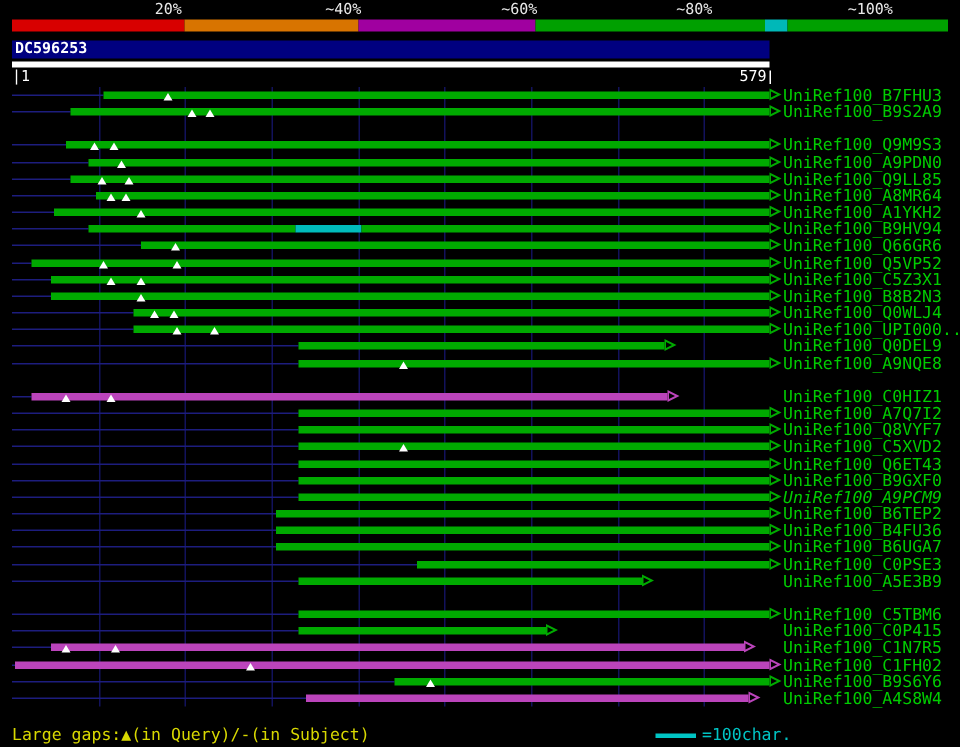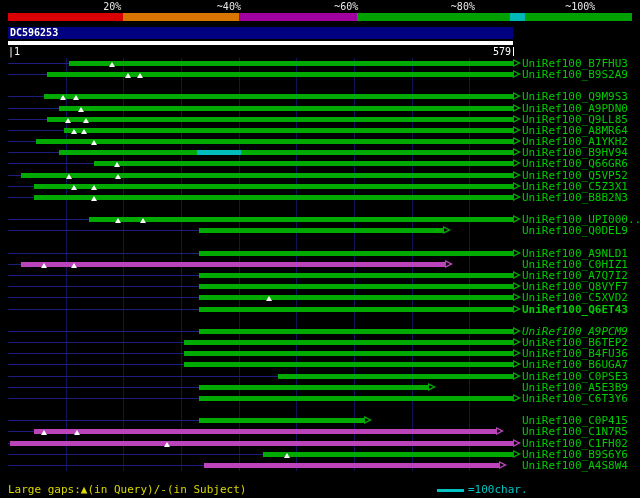--- a/index.html
+++ b/index.html
@@ -169,42 +169,52 @@
         <span class="hitlabel">UniRef100_C5Z3X1</span>
       </div>
       <div class="row" style="top: 133.95px;">
         <div class="lead" style="left: 8px; width: 26.2px; background: rgb(29, 29, 126);"></div>
         <div class="bar" style="left: 34.2px; width: 478.8px; background: rgb(0, 170, 0);"></div>
         <div class="arrow-o" style="left: 513px; border-left-color: rgb(0, 170, 0);"></div>
         <div class="arrow-i" style="left: 514px;"></div>
         <div class="gap" style="left: 90.6px;"></div>
         <span class="hitlabel">UniRef100_B8B2N3</span>
       </div>
+      <div class="row" style="top: 145.11px;">
+        <div class="lead" style="left: 8px; width: 81.3px; background: rgb(29, 29, 126);"></div>
+        <div class="bar" style="left: 89.3px; width: 423.7px; background: rgb(0, 170, 0);"></div>
+        <div class="arrow-o" style="left: 513px; border-left-color: rgb(0, 170, 0);"></div>
+        <div class="arrow-i" style="left: 514px;"></div>
+        <div class="gap" style="left: 100.2px;"></div>
+        <div class="gap" style="left: 112.5px;"></div>
+        <span class="hitlabel">UniRef100_Q0WLJ4</span>
+      </div>
       <div class="row" style="top: 156.27px;">
         <div class="lead" style="left: 8px; width: 81.3px; background: rgb(29, 29, 126);"></div>
         <div class="bar" style="left: 89.3px; width: 423.7px; background: rgb(0, 170, 0);"></div>
         <div class="arrow-o" style="left: 513px; border-left-color: rgb(0, 170, 0);"></div>
         <div class="arrow-i" style="left: 514px;"></div>
         <div class="gap" style="left: 115.1px;"></div>
         <div class="gap" style="left: 139.6px;"></div>
         <span class="hitlabel">UniRef100_UPI000...</span>
       </div>
       <div class="row" style="top: 167.43px;">
         <div class="lead" style="left: 8px; width: 190.5px; background: rgb(29, 29, 126);"></div>
         <div class="bar" style="left: 198.5px; width: 244.6px; background: rgb(0, 170, 0);"></div>
         <div class="arrow-o" style="left: 443.1px; border-left-color: rgb(0, 170, 0);"></div>
         <div class="arrow-i" style="left: 444.1px;"></div>
         <span class="hitlabel">UniRef100_Q0DEL9</span>
       </div>
-      <div class="row" style="top: 189.76px;">
-        <div class="lead" style="left: 8px; width: 190.5px; background: rgb(29, 29, 126);"></div>
-        <div class="bar" style="left: 198.5px; width: 314.5px; background: rgb(0, 170, 0);"></div>
-        <div class="arrow-o" style="left: 513px; border-left-color: rgb(0, 170, 0);"></div>
-        <div class="arrow-i" style="left: 514px;"></div>
-        <span class="hitlabel">UniRef100_A9NLD1</span>
+      <div class="row" style="top: 178.59px;">
+        <div class="lead" style="left: 8px; width: 190.5px; background: rgb(29, 29, 126);"></div>
+        <div class="bar" style="left: 198.5px; width: 314.5px; background: rgb(0, 170, 0);"></div>
+        <div class="arrow-o" style="left: 513px; border-left-color: rgb(0, 170, 0);"></div>
+        <div class="arrow-i" style="left: 514px;"></div>
+        <div class="gap" style="left: 266.2px;"></div>
+        <span class="hitlabel">UniRef100_A9NQE8</span>
       </div>
       <div class="row" style="top: 200.92px;">
         <div class="lead" style="left: 8px; width: 13.1px; background: rgb(29, 29, 126);"></div>
         <div class="bar" style="left: 21.1px; width: 423.7px; background: rgb(187, 68, 187);"></div>
         <div class="arrow-o" style="left: 444.9px; border-left-color: rgb(187, 68, 187);"></div>
         <div class="arrow-i" style="left: 445.9px;"></div>
         <div class="gap" style="left: 40.8px;"></div>
         <div class="gap" style="left: 71.4px;"></div>
         <span class="hitlabel">UniRef100_C0HIZ1</span>
       </div>
@@ -223,26 +233,33 @@
         <span class="hitlabel">UniRef100_Q8VYF7</span>
       </div>
       <div class="row" style="top: 234.41px;">
         <div class="lead" style="left: 8px; width: 190.5px; background: rgb(29, 29, 126);"></div>
         <div class="bar" style="left: 198.5px; width: 314.5px; background: rgb(0, 170, 0);"></div>
         <div class="arrow-o" style="left: 513px; border-left-color: rgb(0, 170, 0);"></div>
         <div class="arrow-i" style="left: 514px;"></div>
         <div class="gap" style="left: 266.2px;"></div>
         <span class="hitlabel">UniRef100_C5XVD2</span>
       </div>
-      <div class="row" style="top: 245.57px; font-weight: bold;">
+      <div class="row" style="top: 245.57px;">
         <div class="lead" style="left: 8px; width: 190.5px; background: rgb(29, 29, 126);"></div>
         <div class="bar" style="left: 198.5px; width: 314.5px; background: rgb(0, 170, 0);"></div>
         <div class="arrow-o" style="left: 513px; border-left-color: rgb(0, 170, 0);"></div>
         <div class="arrow-i" style="left: 514px;"></div>
         <span class="hitlabel">UniRef100_Q6ET43</span>
+      </div>
+      <div class="row" style="top: 256.73px;">
+        <div class="lead" style="left: 8px; width: 190.5px; background: rgb(29, 29, 126);"></div>
+        <div class="bar" style="left: 198.5px; width: 314.5px; background: rgb(0, 170, 0);"></div>
+        <div class="arrow-o" style="left: 513px; border-left-color: rgb(0, 170, 0);"></div>
+        <div class="arrow-i" style="left: 514px;"></div>
+        <span class="hitlabel">UniRef100_B9GXF0</span>
       </div>
       <div class="row" style="top: 267.89px; font-style: italic;">
         <div class="lead" style="left: 8px; width: 190.5px; background: rgb(29, 29, 126);"></div>
         <div class="bar" style="left: 198.5px; width: 314.5px; background: rgb(0, 170, 0);"></div>
         <div class="arrow-o" style="left: 513px; border-left-color: rgb(0, 170, 0);"></div>
         <div class="arrow-i" style="left: 514px;"></div>
         <span class="hitlabel">UniRef100_A9PCM9</span>
       </div>
       <div class="row" style="top: 279.05px;">
         <div class="lead" style="left: 8px; width: 175.6px; background: rgb(29, 29, 126);"></div>
@@ -272,26 +289,26 @@
         <div class="arrow-i" style="left: 514px;"></div>
         <span class="hitlabel">UniRef100_C0PSE3</span>
       </div>
       <div class="row" style="top: 323.7px;">
         <div class="lead" style="left: 8px; width: 190.5px; background: rgb(29, 29, 126);"></div>
         <div class="bar" style="left: 198.5px; width: 229.8px; background: rgb(0, 170, 0);"></div>
         <div class="arrow-o" style="left: 428.3px; border-left-color: rgb(0, 170, 0);"></div>
         <div class="arrow-i" style="left: 429.3px;"></div>
         <span class="hitlabel">UniRef100_A5E3B9</span>
       </div>
-      <div class="row" style="top: 334.86px;">
-        <div class="lead" style="left: 8px; width: 190.5px; background: rgb(29, 29, 126);"></div>
-        <div class="bar" style="left: 198.5px; width: 314.5px; background: rgb(0, 170, 0);"></div>
-        <div class="arrow-o" style="left: 513px; border-left-color: rgb(0, 170, 0);"></div>
-        <div class="arrow-i" style="left: 514px;"></div>
-        <span class="hitlabel">UniRef100_C6T3Y6</span>
+      <div class="row" style="top: 346.03px;">
+        <div class="lead" style="left: 8px; width: 190.5px; background: rgb(29, 29, 126);"></div>
+        <div class="bar" style="left: 198.5px; width: 314.5px; background: rgb(0, 170, 0);"></div>
+        <div class="arrow-o" style="left: 513px; border-left-color: rgb(0, 170, 0);"></div>
+        <div class="arrow-i" style="left: 514px;"></div>
+        <span class="hitlabel">UniRef100_C5TBM6</span>
       </div>
       <div class="row" style="top: 357.19px;">
         <div class="lead" style="left: 8px; width: 190.5px; background: rgb(29, 29, 126);"></div>
         <div class="bar" style="left: 198.5px; width: 165.1px; background: rgb(0, 170, 0);"></div>
         <div class="arrow-o" style="left: 363.6px; border-left-color: rgb(0, 170, 0);"></div>
         <div class="arrow-i" style="left: 364.6px;"></div>
         <span class="hitlabel">UniRef100_C0P415</span>
       </div>
       <div class="row" style="top: 368.35px;">
         <div class="lead" style="left: 8px; width: 26.2px; background: rgb(29, 29, 126);"></div>

